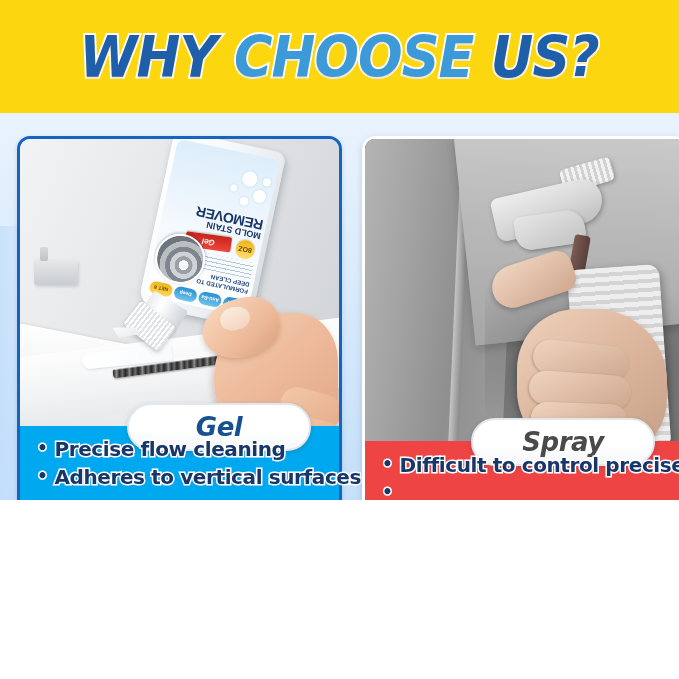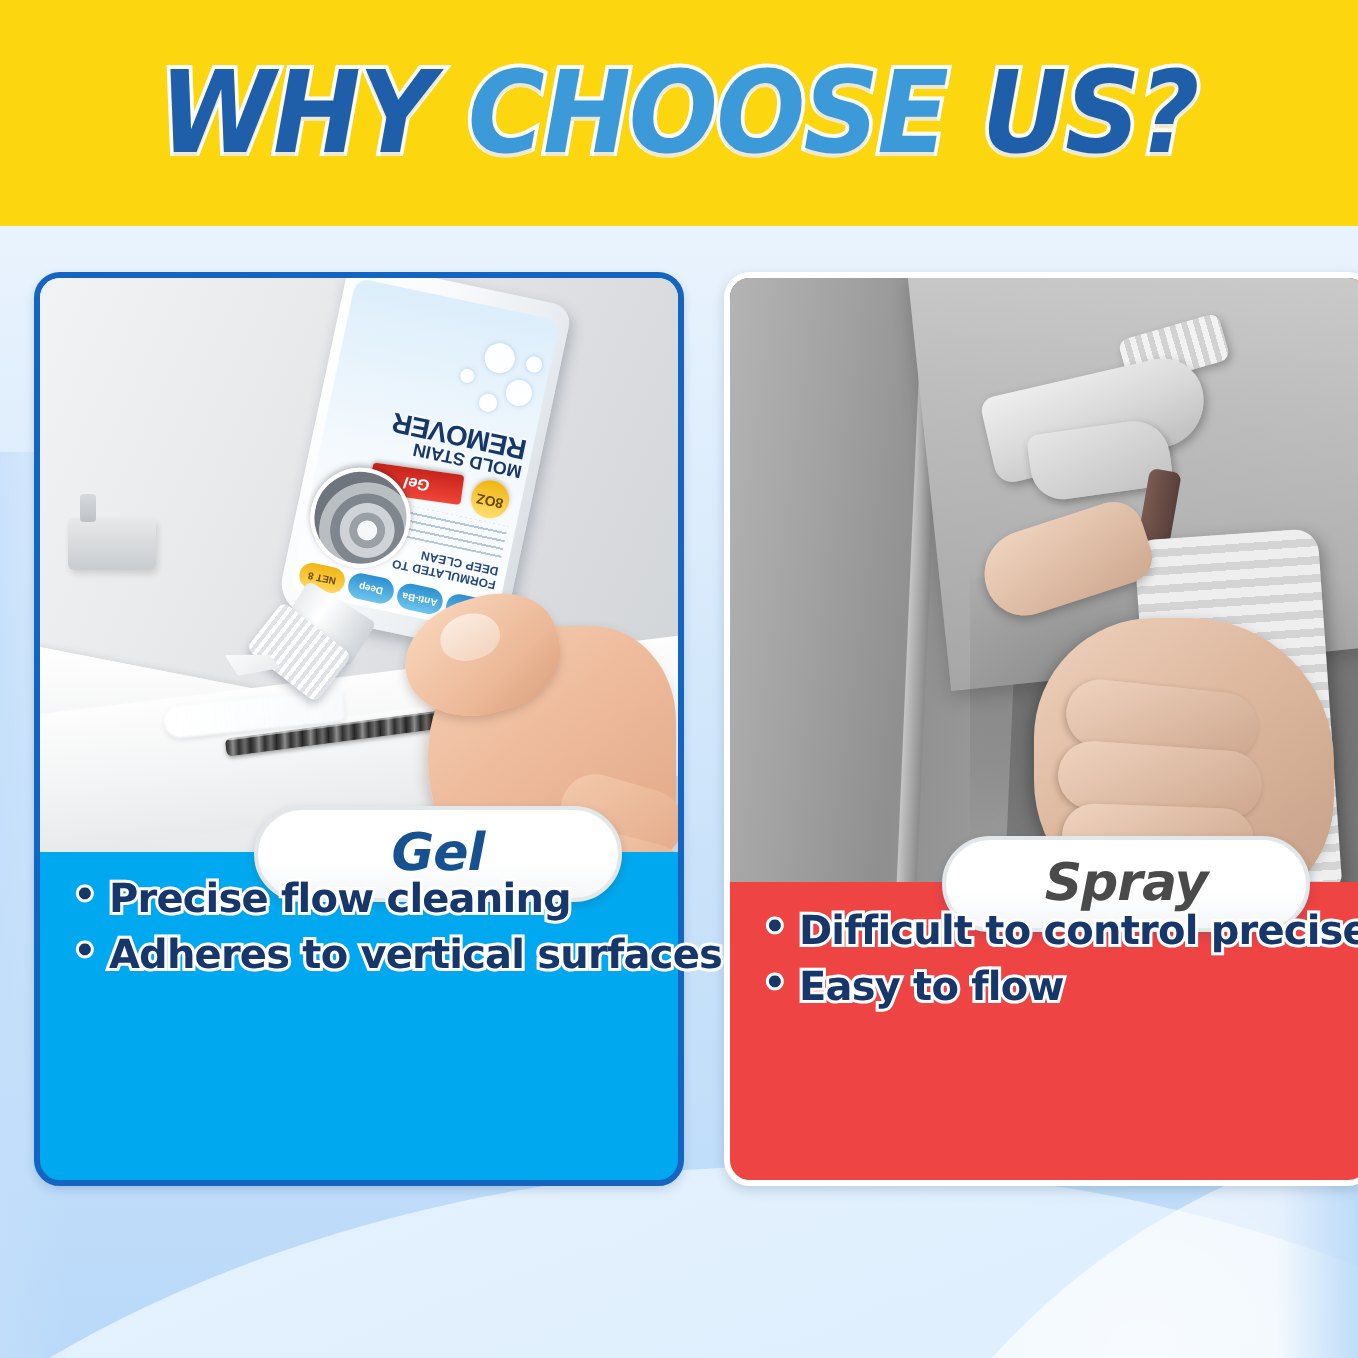--- a/index.html
+++ b/index.html
@@ -1,21 +1,21 @@
 <!DOCTYPE html>
 <html><head>
 <meta charset="utf-8">
 <style>
   html,body{margin:0;padding:0;}
   body{
     width:679px;height:679px;overflow:hidden;
     font-family:"Liberation Sans", sans-serif;
     background:#ffffff;
   }
-  .poster{position:relative;width:679px;height:679px;overflow:hidden;background:#ffffff;}
+  .poster{position:relative;width:679px;height:500px;overflow:hidden;background:#ffffff;}
 
   
   .bg{
     position:absolute;left:0;top:113px;width:679px;height:566px;
     background:linear-gradient(180deg,#e9f3fd 0%,#dcecfc 26%,#cbe3fa 55%,#b9d9f9 100%);
   }
   .bg-arc{
     position:absolute;left:-190px;top:470px;width:1180px;height:700px;
     border-radius:50% 50% 0 0 / 60% 60% 0 0;
     background:linear-gradient(155deg,#eaf4fe 0%,#dfeffd 40%,#cfe5fb 100%);
@@ -498,18 +498,17 @@
       <span>Spray</span>
     </div>
 
     <div class="bullets bullets-right">
       <div class="bullet">
         <span class="dot">•</span>
         <span>Difficult to control precisely</span>
       </div>
       <div class="bullet">
         <span class="dot">•</span>
-        <span>Easy to flow</span>
       </div>
     </div>
   </div>
 
 </div>
 
 </body></html>

